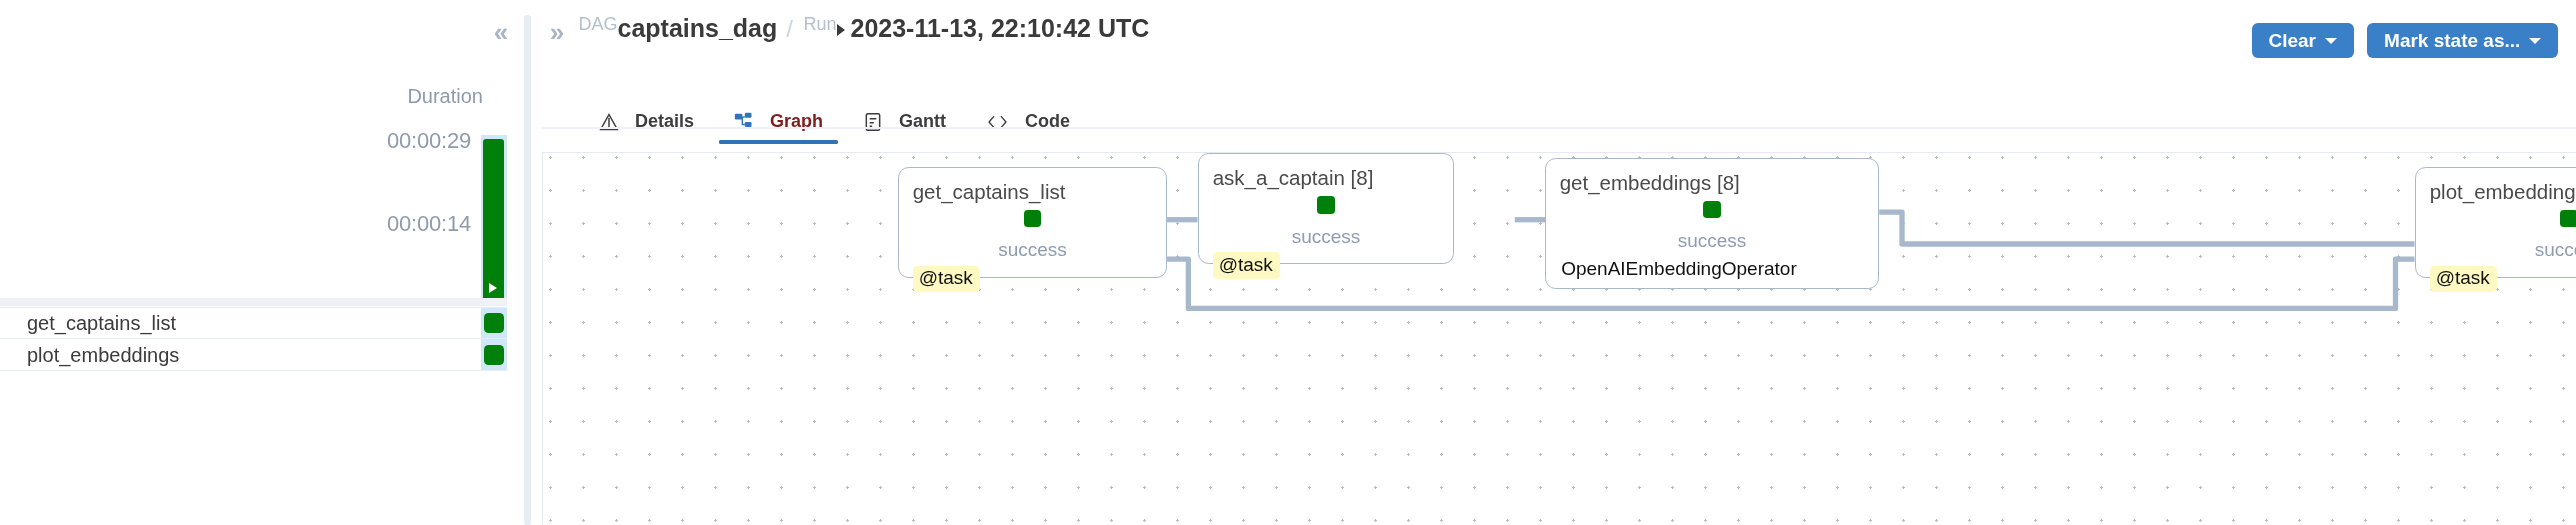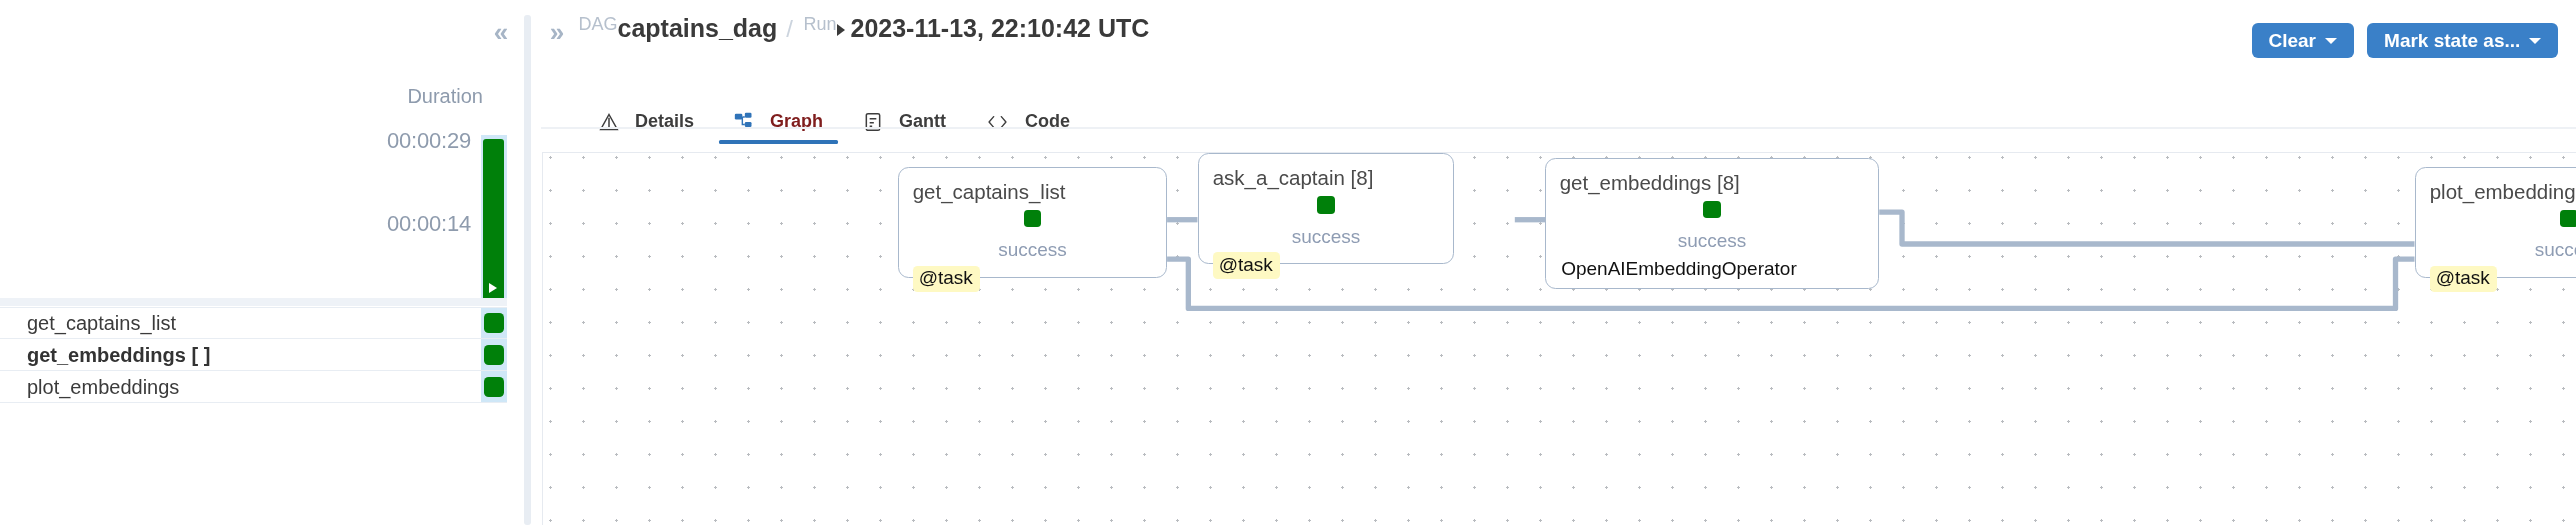--- a/index.html
+++ b/index.html
@@ -235,26 +235,20 @@
     <div class="task-rows">
 
       <div class="task-row">
         <span class="task-name">get_captains_list</span>
         <span class="task-status-cell">
           <span class="status-square"></span>
         </span>
       </div>
 
 
-      <div class="task-row">
-        <span class="task-name bold">get_embeddings [ ]</span>
-        <span class="task-status-cell">
-          <span class="status-square"></span>
-        </span>
-      </div>
 
       <div class="task-row">
         <span class="task-name">plot_embeddings</span>
         <span class="task-status-cell">
           <span class="status-square"></span>
         </span>
       </div>
 
     </div>
 

